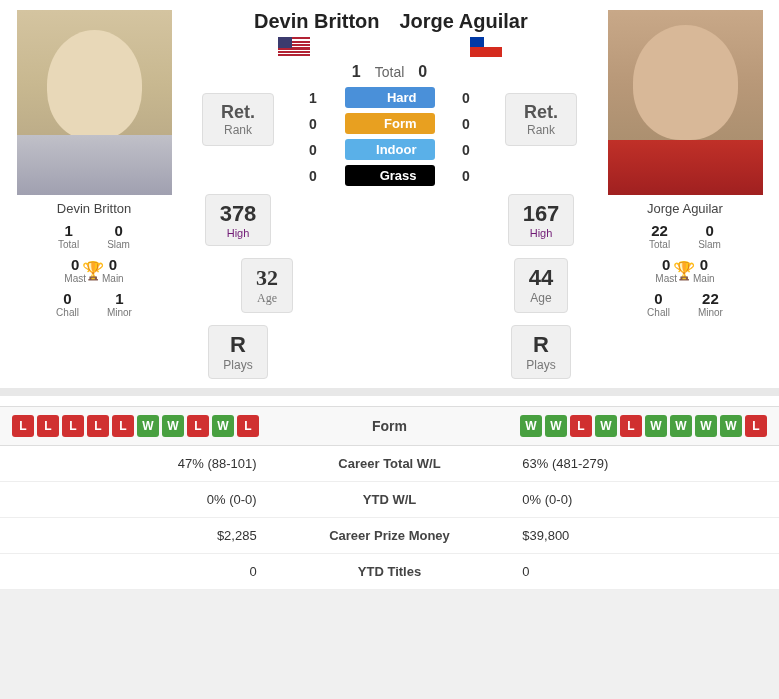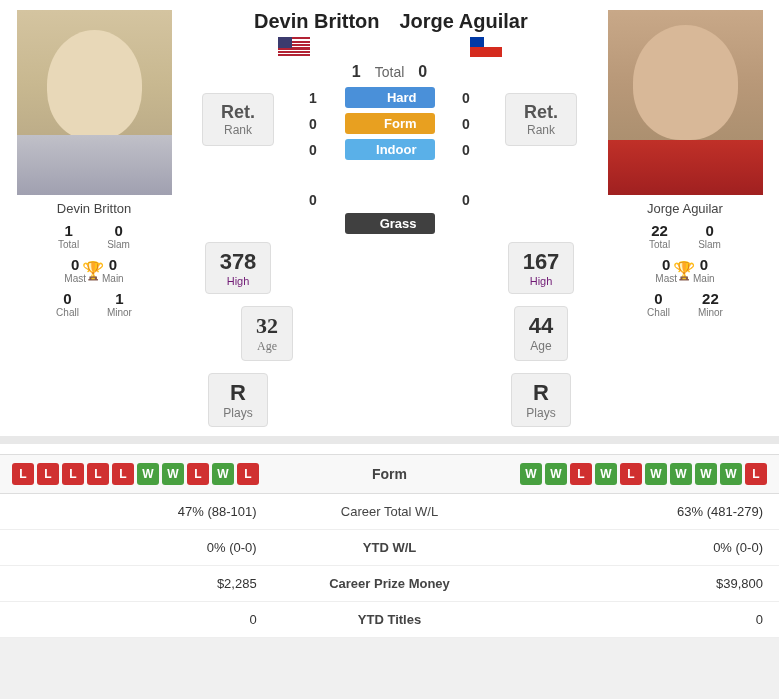--- a/index.html
+++ b/index.html
@@ -91,21 +91,21 @@
       color: #fff;
       font-size: 13px;
       font-weight: bold;
       padding: 3px 18px;
       text-align: right;
       min-width: 90px;
     }
     .badge-hard { background: #4a90d9; }
     .badge-clay { background: #e8a020; }
     .badge-indoor { background: #5ab0e8; }
-    .badge-grass { background: #404040; margin-top: 48px; }
+    .badge-grass { background: #000000; }
 
     
     .form-section {
       background: #f8f8f8;
       border-top: 1px solid #ddd;
       border-bottom: 1px solid #ddd;
       padding: 8px 12px;
       display: flex;
       align-items: center;
       gap: 4px;
@@ -160,21 +160,21 @@
       color: #333;
       width: 35%;
     }
     .stats-table td:nth-child(2) {
       text-align: center;
       font-weight: bold;
       color: #444;
       font-size: 13px;
     }
     .stats-table td:last-child {
-      text-align: right;
+      text-align: left;
       color: #333;
       width: 35%;
     }
 
     .panels-wrapper {
       display: flex;
       padding: 10px 5px 5px 5px;
     }
 
     .left-player-wrapper {
@@ -568,21 +568,21 @@
         <span class="form-badge form-w">W</span>
         <span class="form-badge form-w">W</span>
         <span class="form-badge form-l">L</span>
       </div>
   </div>
 
   <table class="stats-table">
     <tbody>
         <tr>
       <td>47% (88-101)</td>
-      <td style="font-weight:normal;">Career Total W/L</td>
+      <td style="font-weight:bold;">Career Total W/L</td>
       <td>63% (481-279)</td>
     </tr>
     <tr>
       <td>0% (0-0)</td>
       <td style="font-weight:bold;">YTD W/L</td>
       <td>0% (0-0)</td>
     </tr>
     <tr>
       <td>$2,285</td>
       <td style="font-weight:bold;">Career Prize Money</td>

